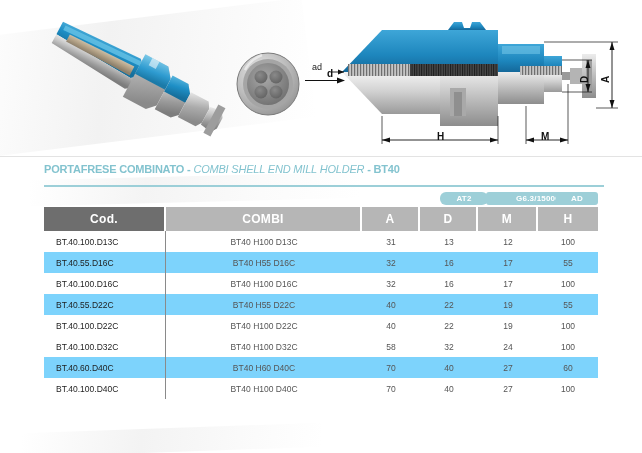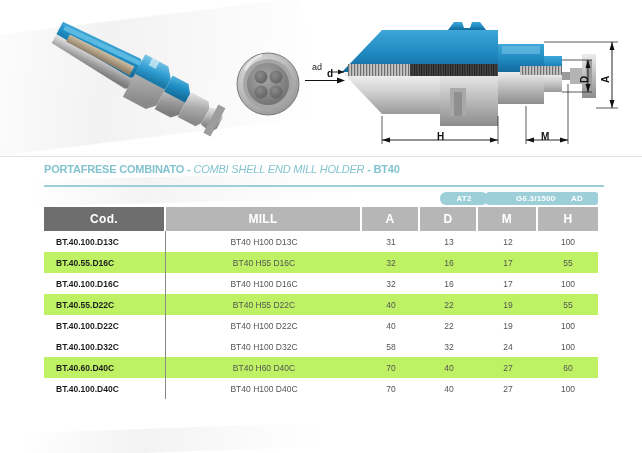--- a/index.html
+++ b/index.html
@@ -191,26 +191,26 @@
   table.spec td {
     height: 19px;
     font-size: 8.5px;
     color: #555555;
     text-align: center;
     font-family: "Liberation Sans", sans-serif;
   }
   table.spec td.cod {
     text-align: left;
     padding-left: 12px;
-    font-weight: bold;
+    font-weight: normal;
     color: #1d1d1d;
     border-right: 1px solid #8a8a8a;
   }
   table.spec tr.odd td { background: #ffffff; }
-  table.spec tr.even td { background: #bef264; }
+  table.spec tr.even td { background: #7dd3fc; }
 
   .col-cod  { width: 122px; }
   .col-type { width: 196px; }
   .col-a    { width: 58px; }
   .col-d    { width: 58px; }
   .col-m    { width: 60px; }
   .col-h    { width: 60px; }
 
   .bottom-swoosh {
     position: absolute;
@@ -435,21 +435,21 @@
       <col class="col-cod">
         <col class="col-type">
         <col class="col-a">
         <col class="col-d">
         <col class="col-m">
         <col class="col-h">
     </colgroup>
     <thead>
       <tr>
         <th class="cod">Cod.</th>
-        <th>MILL</th>
+        <th>COMBI</th>
         <th>A</th>
         <th>D</th>
         <th>M</th>
         <th>H</th>
       </tr>
     </thead>
     <tbody id="tbody">
         <tr class="odd">
           <td class="cod">BT.40.100.D13C</td>
           <td>BT40 H100 D13C</td>

